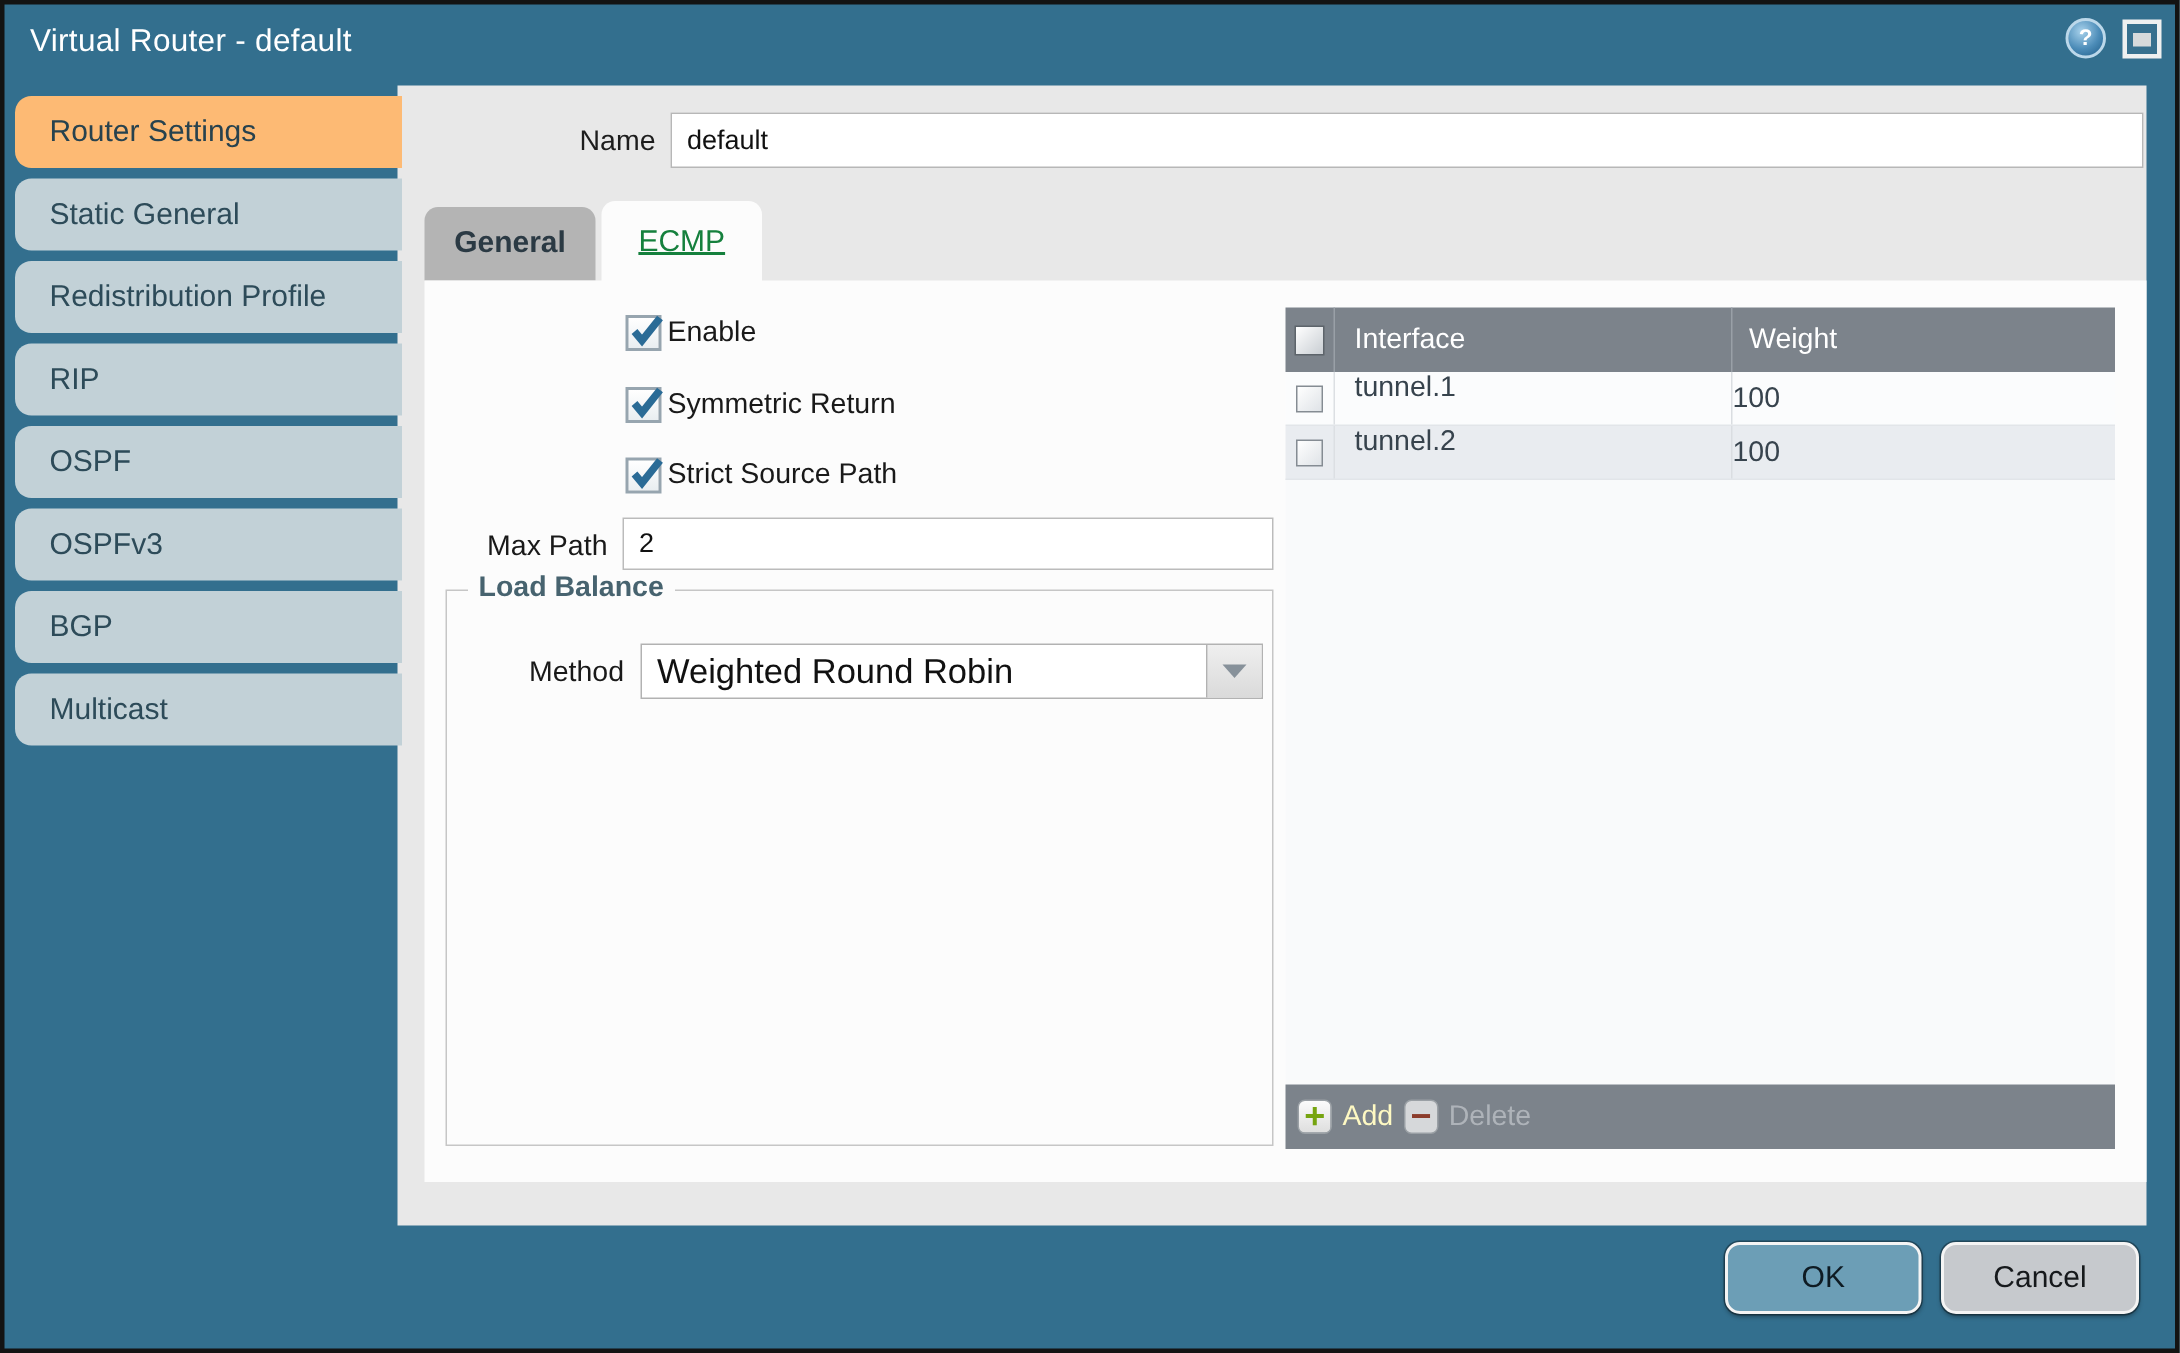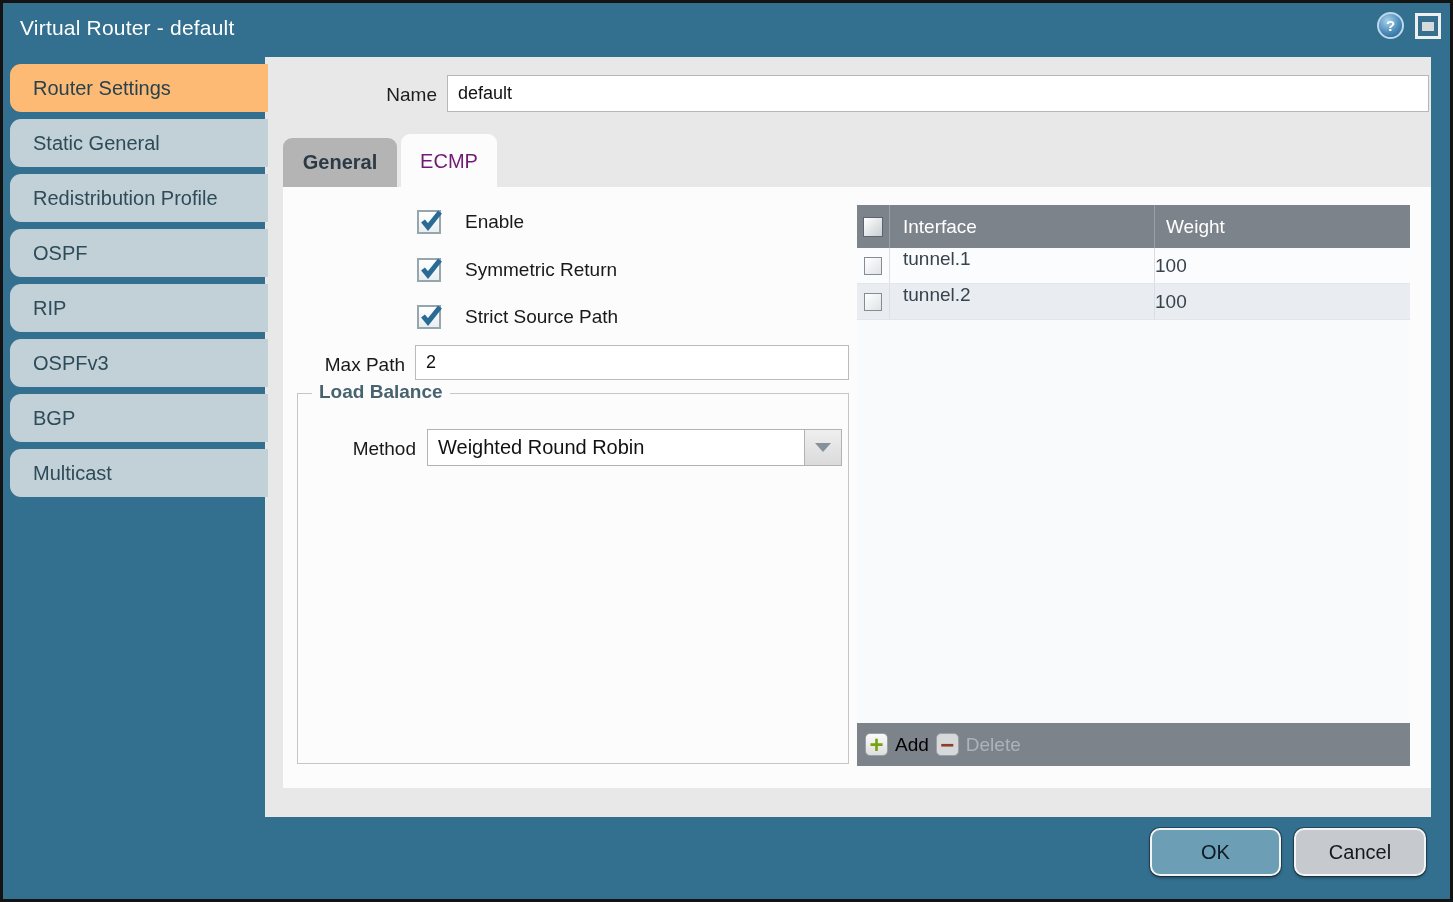--- a/index.html
+++ b/index.html
@@ -30,42 +30,42 @@
   }
   .side-item.active{background:#fdba74;color:#27424e;}
   
   .panel{position:absolute;left:262px;top:54px;width:1166px;height:760px;background:#e8e8e8;z-index:1;}
   .name-label{position:absolute;left:55px;top:21px;width:117px;height:34px;line-height:34px;
     text-align:right;font-size:19px;color:#1d1d1d;}
   .name-input{position:absolute;left:182px;top:18px;width:982px;height:37px;border:1px solid #b7b7b7;
     background:#fff;font-size:18px;color:#111;padding:0 10px;outline:none;}
   .tab{position:absolute;text-align:center;font-size:20px;cursor:pointer;border-radius:9px 9px 0 0;}
   .tab.general{left:18px;top:81px;width:114px;height:49px;line-height:49px;background:#b4b4b4;color:#2b3a44;font-weight:bold;}
-  .tab.ecmp{left:136px;top:77px;width:96px;height:54px;line-height:54px;background:#fcfcfc;color:#701a75;z-index:4;}
+  .tab.ecmp{left:136px;top:77px;width:107px;height:54px;line-height:54px;background:#fcfcfc;color:#15803d;z-index:4;text-decoration:underline;}
   .tab-panel{position:absolute;left:18px;top:130px;width:1148px;height:601px;background:#fcfcfc;z-index:2;}
   
-  .cb-row{position:absolute;left:134px;display:flex;align-items:center;gap:24px;}
+  .cb-row{position:absolute;left:134px;display:flex;align-items:center;gap:4px;}
   .cb-row .label{font-size:19px;color:#191919;}
   .checkbox{position:relative;width:24px;height:24px;border:2px solid #97a5af;
     background:linear-gradient(#ffffff,#e9eef1);cursor:pointer;}
   .checkbox svg{position:absolute;left:-1px;top:-4px;overflow:visible;}
   
   .maxpath-label{position:absolute;left:0;top:160px;width:122px;height:35px;line-height:35px;
     text-align:right;font-size:19px;color:#191919;}
   .maxpath-input{position:absolute;left:132px;top:158px;width:434px;height:35px;border:1px solid #bbb;
     background:#fff;font-size:18px;color:#111;padding:0 10px;outline:none;}
   
   .lb-fieldset{position:absolute;left:14px;top:206px;width:552px;height:371px;border:1px solid #c6c6c6;}
   .lb-legend{position:absolute;left:14px;top:-13px;background:#fcfcfc;padding:0 7px;
     font-size:19px;font-weight:bold;color:#47636f;}
   .method-label{position:absolute;left:22px;top:37px;width:96px;height:36px;line-height:36px;
     text-align:right;font-size:19px;color:#191919;}
   .method-select{position:absolute;left:129px;top:35px;width:415px;height:37px;border:1px solid #b2b2b2;
     background:#fff;cursor:pointer;}
-  .method-value{position:absolute;left:10px;top:0;height:35px;line-height:35px;font-size:20px;color:#111;}
+  .method-value{position:absolute;left:10px;top:0;height:35px;line-height:35px;font-size:23px;color:#111;}
   .dd-btn{position:absolute;right:0;top:0;width:37px;height:100%;
     background:linear-gradient(#efefef,#dadada);border-left:1px solid #b2b2b2;
     display:flex;align-items:center;justify-content:center;}
   .dd-arrow{width:0;height:0;border-left:8px solid transparent;border-right:8px solid transparent;
     border-top:9px solid #87919a;}
   
   .itable{position:absolute;left:574px;top:18px;width:553px;height:561px;display:flex;flex-direction:column;}
   .thead{height:43px;background:#7c838b;display:flex;align-items:center;color:#fff;font-size:19px;flex:0 0 auto;}
   .th-cb{width:33px;height:100%;display:flex;align-items:center;justify-content:center;border-right:1px solid #99a0a7;}
   .hdr-checkbox{width:20px;height:20px;border:1px solid #5d646b;
@@ -81,21 +81,21 @@
     background:linear-gradient(135deg,#ffffff,#dfe3e7);cursor:pointer;}
   .td-interface{flex:1;padding-left:13px;}
   .td-weight{width:256px;border-left:1px solid #dadde1;height:100%;display:flex;align-items:center;}
   .tbody-fill{flex:1;background:#f9fafb;}
   .ttoolbar{height:43px;background:#7c838b;display:flex;align-items:center;padding-left:8px;gap:7px;flex:0 0 auto;}
   .tool-btn{display:flex;align-items:center;gap:7px;cursor:pointer;}
   .tool-ic{width:23px;height:23px;border-radius:5px;border:1px solid #9aa0a5;
     display:flex;align-items:center;justify-content:center;font-weight:900;}
   .add-ic{background:linear-gradient(#fbfbfb,#dedede);color:#76a410;font-size:24px;line-height:20px;}
   .del-ic{background:#d6d8da;color:#8c3d2c;font-size:24px;line-height:18px;}
-  .tool-label{font-size:19px;color:#000000;}
+  .tool-label{font-size:19px;color:#fef9c3;}
   .tool-btn.disabled .tool-label{color:#aeb3b9;}
   
   .btn{position:absolute;top:825px;height:48px;border-radius:10px;border:2px solid #f4f4f4;
     font-size:20px;display:flex;align-items:center;justify-content:center;cursor:pointer;
     box-shadow:0 0 0 1px rgba(0,0,0,.35),0 2px 3px rgba(0,0,0,.35);}
   .btn.ok{left:1147px;width:131px;background:#6c9eb6;color:#0e1b23;}
   .btn.cancel{left:1291px;width:132px;background:#c6c9cd;color:#16191c;}
 </style>
 </head>
 <body>
@@ -107,22 +107,22 @@
     <span>?</span>
   </div>
   <div class="win-icon">
       <i></i>
     </div>
 
   <div class="sidebar">
     <div class="side-item active">Router Settings</div>
     <div class="side-item">Static General</div>
     <div class="side-item">Redistribution Profile</div>
+    <div class="side-item">RIP</div>
     <div class="side-item">OSPF</div>
-    <div class="side-item">RIP</div>
     <div class="side-item">OSPFv3</div>
     <div class="side-item">BGP</div>
     <div class="side-item">Multicast</div>
   </div>
 
   <div class="panel">
 
     <div class="name-label">Name</div>
     <input class="name-input" type="text" value="default" style="">
 

